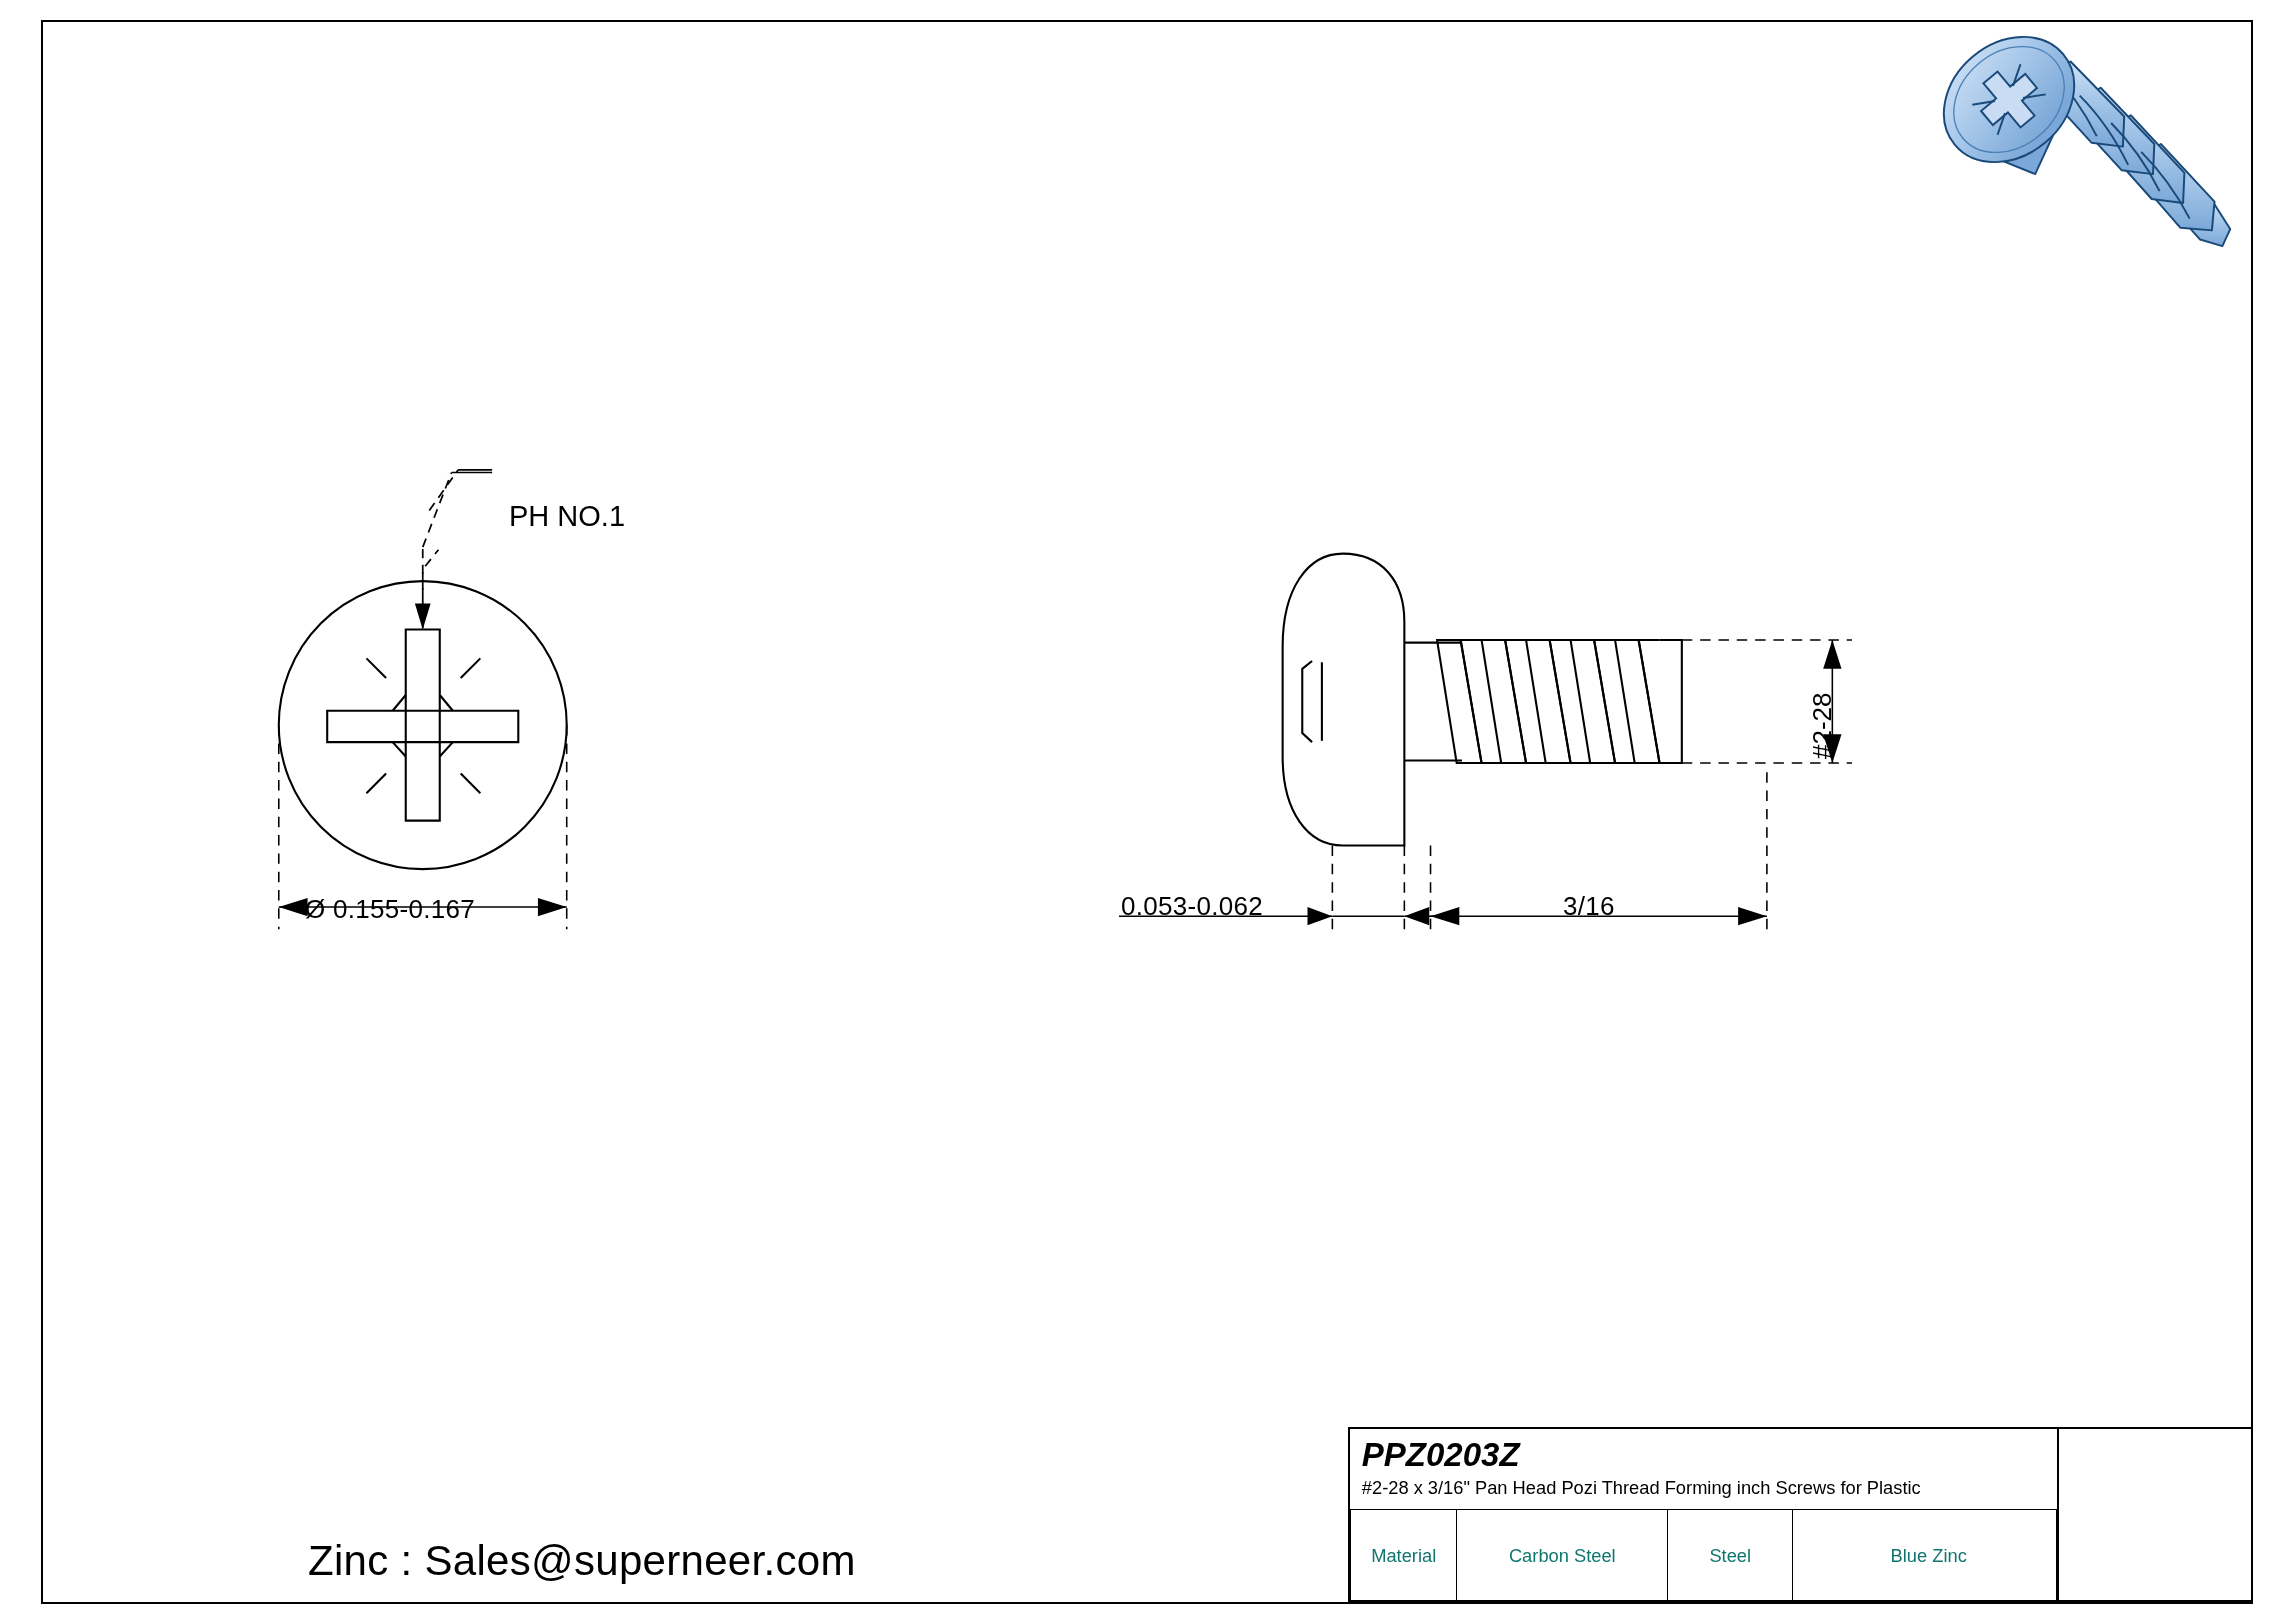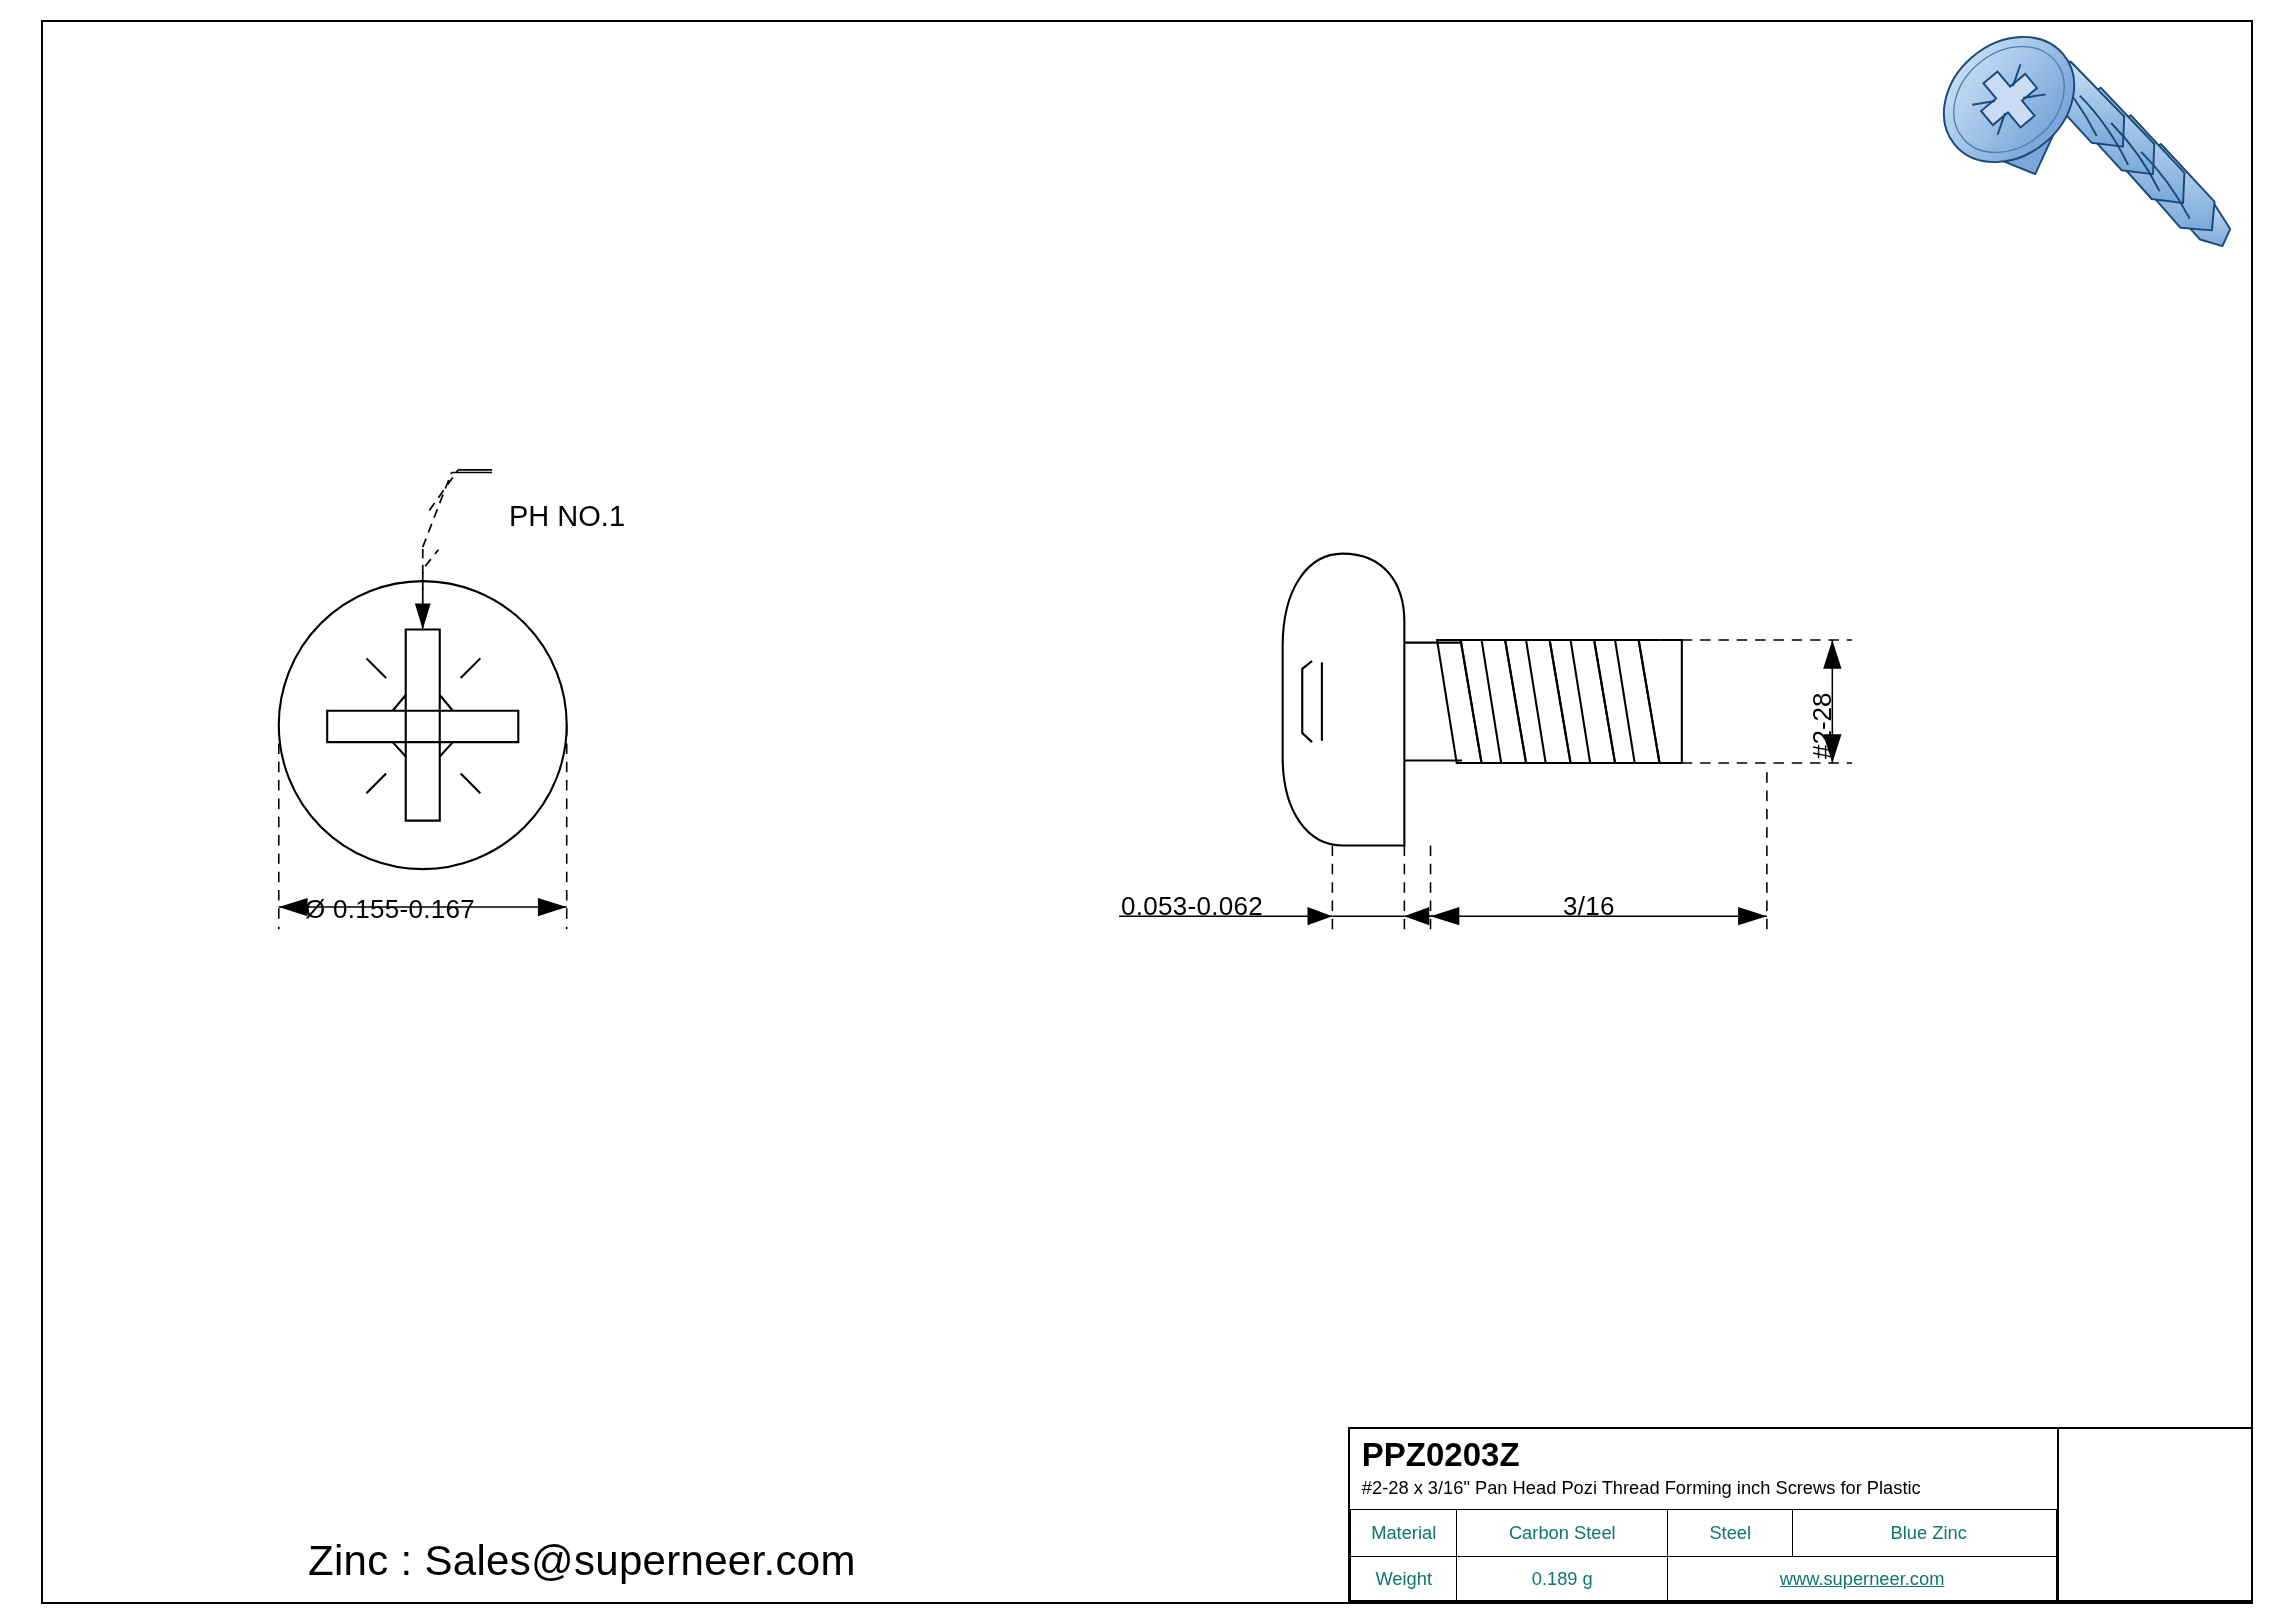--- a/index.html
+++ b/index.html
@@ -79,20 +79,21 @@
     border-right: 2px solid #000000;
     box-sizing: border-box;
   }
   .tb-code {
     position: absolute;
     left: 11.8px;
     top: 6.5px;
     font-size: 33px;
     font-weight: bold;
     color: #000000;
+    font-style: italic;
   }
   .tb-desc {
     position: absolute;
     left: 11.8px;
     top: 48px;
     font-size: 18.3px;
     color: #000000;
     white-space: nowrap;
   }
   .tb-table {
@@ -362,24 +363,19 @@
       <div class="tb-code">PPZ0203Z</div>
       <div class="tb-desc">#2-28 x 3/16" Pan Head Pozi Thread Forming inch Screws for Plastic</div>
       <table class="tb-table">
         <tbody>
             <tr>
           <td class="label-cell">Material</td>
           <td class="val-material">Carbon Steel</td>
           <td class="label-finish">Steel</td>
           <td class="val-finish">Blue Zinc</td>
         </tr>
-        <tr>
-          <td class="label-cell">Weight</td>
-          <td class="val-material">0.189 g</td>
-          <td class="tb-link" colspan="2">www.superneer.com</td>
-        </tr>
       </tbody>
         </table>
     </div>
   </div>
 
 </div>
 
 
 </body></html>

